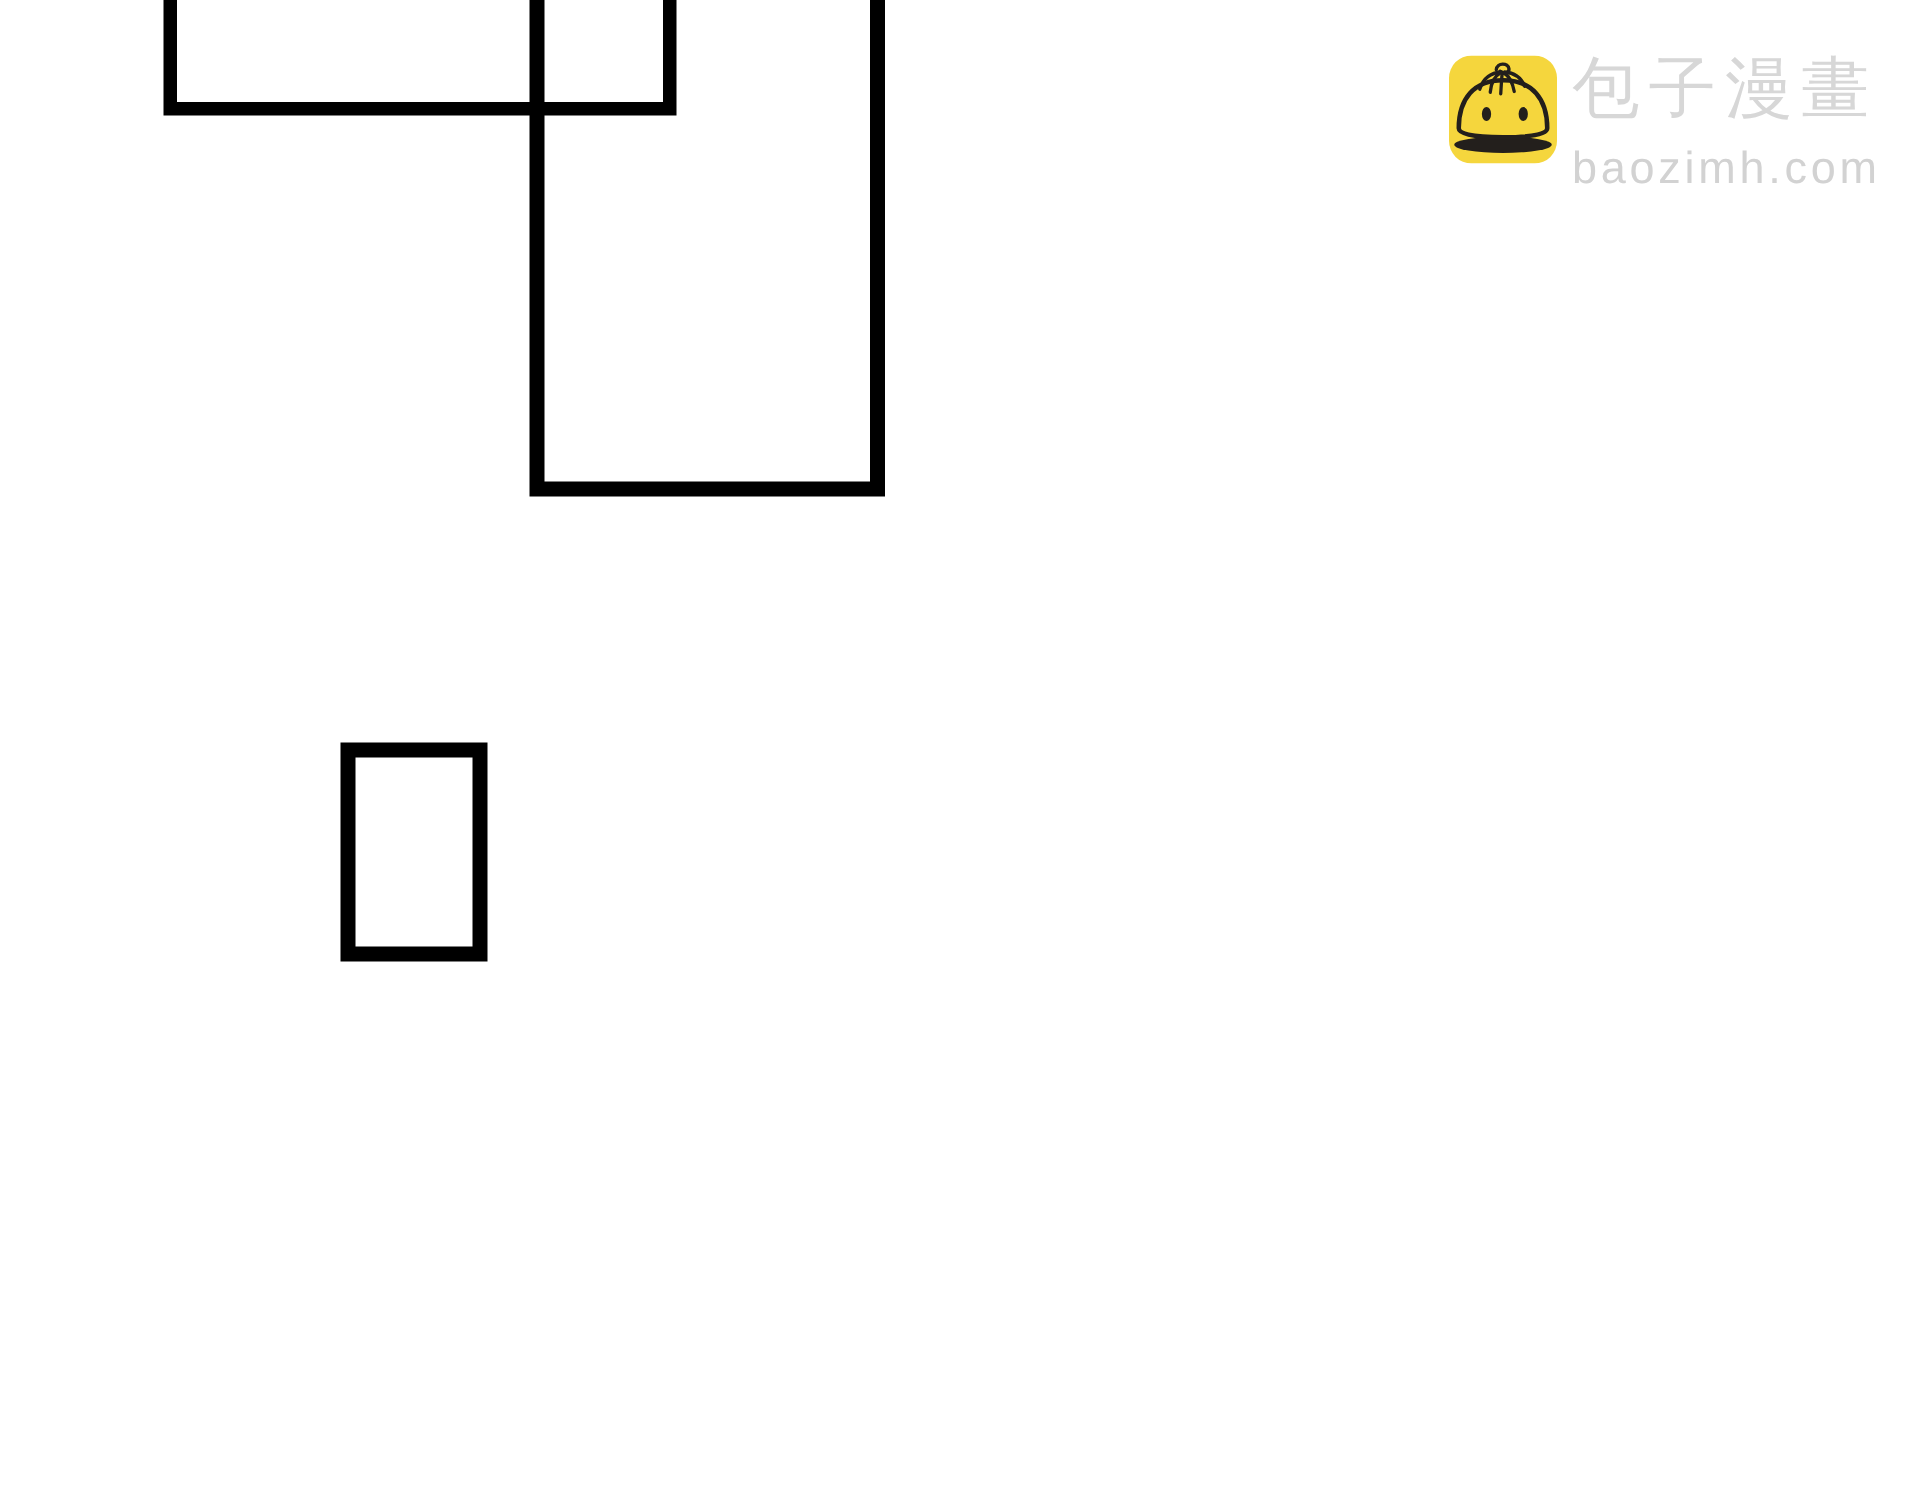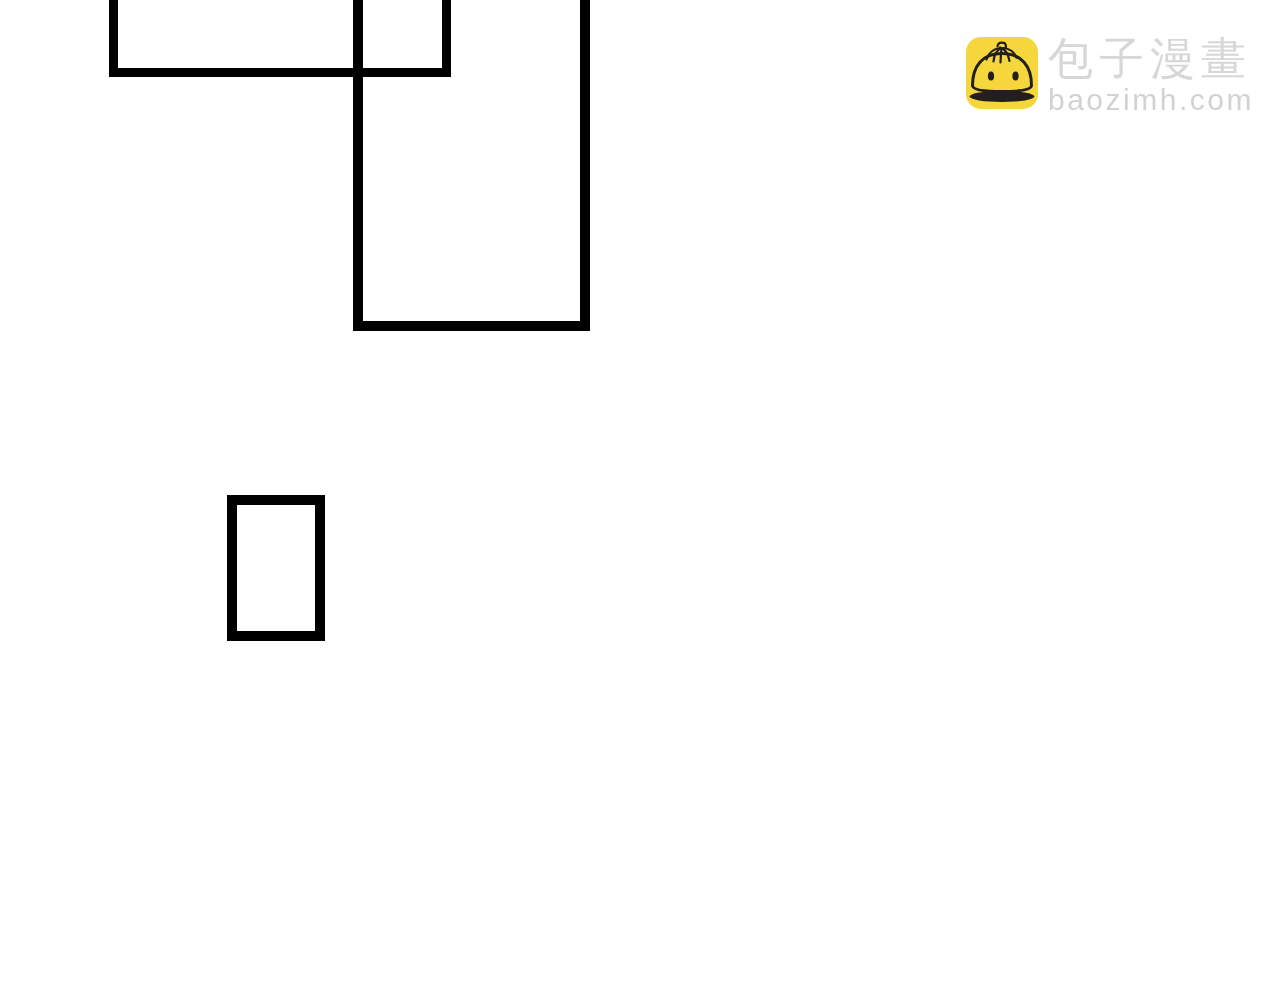--- a/index.html
+++ b/index.html
@@ -52,21 +52,21 @@
     line-height:44px;
     height:44px;
     letter-spacing:6px;
     font-weight:400;
     color:var(--brand-gray);
     white-space:nowrap;
   }
   .wm-url{
     font-size:30px;
     line-height:30px;
-    margin-top:4px;
+    margin-top:17px;
     letter-spacing:2.5px;
     color:var(--url-gray);
     white-space:nowrap;
   }
   
   .logo-bg{fill:var(--icon-bg);}
   .bun-body{fill:var(--icon-bg);stroke:var(--icon-line);stroke-width:3;stroke-linejoin:round;}
   .bun-line{fill:none;stroke:var(--icon-line);stroke-width:2.2;stroke-linecap:round;}
   .bun-fill{fill:var(--icon-line);stroke:none;}
 </style>

